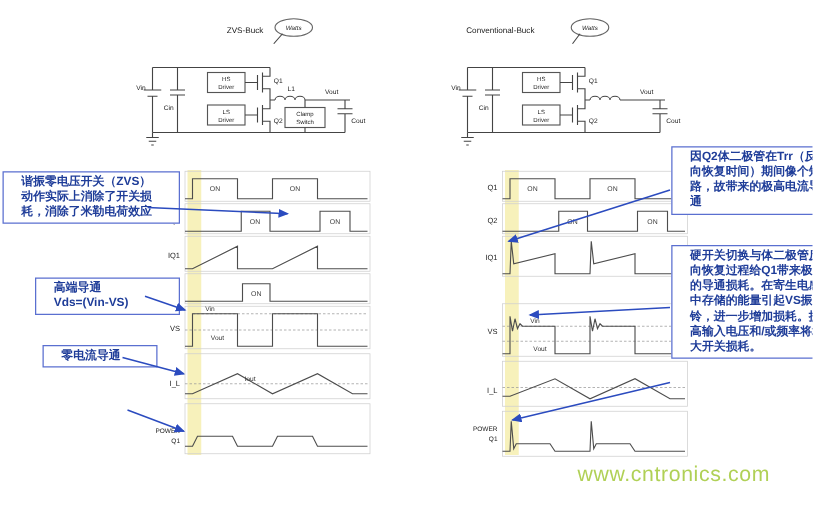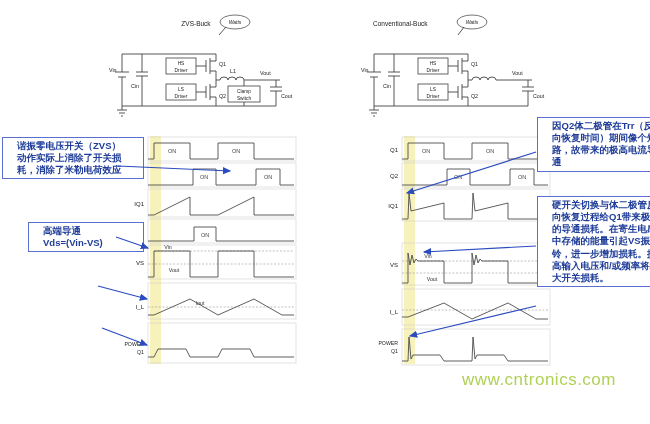--- a/index.html
+++ b/index.html
@@ -222,20 +222,21 @@
 
     <path class="dash" d="M50,177 H196"></path>
     <path class="wf" d="M50,184 H56 L92,170 L120,186 L156,170 L184,186 H196"></path>
 
     <path class="wf" d="M50,228 H56 L57,204 L59,226 L61,222 H88 L92,228 H120 L121,204 L123,226 L125,222 H152 L156,228 H196"></path>
   </svg>
 
   <div class="annotation" style="left:28px;top:222px;width:86px;">高端导通
 Vds=(Vin-VS)</div>
   <div class="annotation" style="left:2px;top:137px;width:112px;">谐振零电压开关（ZVS）动作实际上消除了开关损耗，消除了米勒电荷效应</div>
+  <div class="annotation" style="left:34px;top:276px;width:62px;">零电流导通</div>
   <div class="annotation" style="left:537px;top:117px;width:106px;">因Q2体二极管在Trr（反向恢复时间）期间像个短路，故带来的极高电流导通</div>
   <div class="annotation" style="left:537px;top:196px;width:108px;">硬开关切换与体二极管反向恢复过程给Q1带来极高的导通损耗。在寄生电感中存储的能量引起VS振铃，进一步增加损耗。提高输入电压和/或频率将增大开关损耗。</div>
 
   <svg id="arrows" width="650" height="424" viewBox="0 0 650 424">
     <defs>
       <marker id="ah" markerWidth="8" markerHeight="8" refX="6" refY="3" orient="auto">
         <path d="M0,0 L7,3 L0,6 z" fill="#2b4bbf"></path>
       </marker>
     </defs>
     <g stroke="#2b4bbf" stroke-width="1.2" fill="none">

